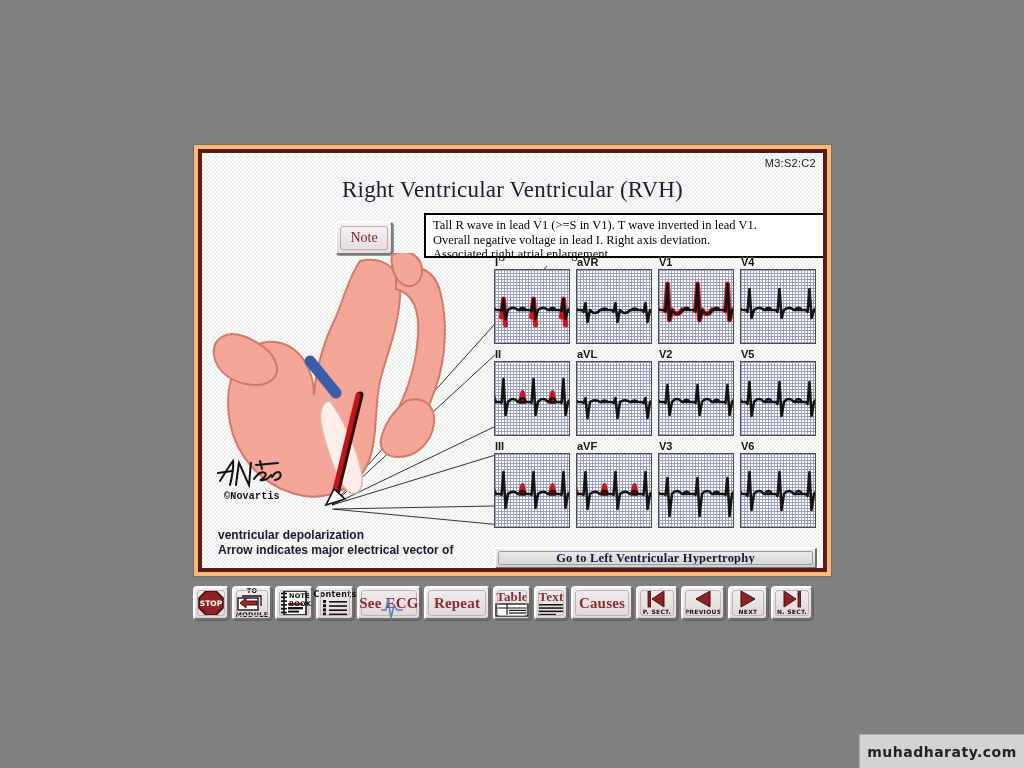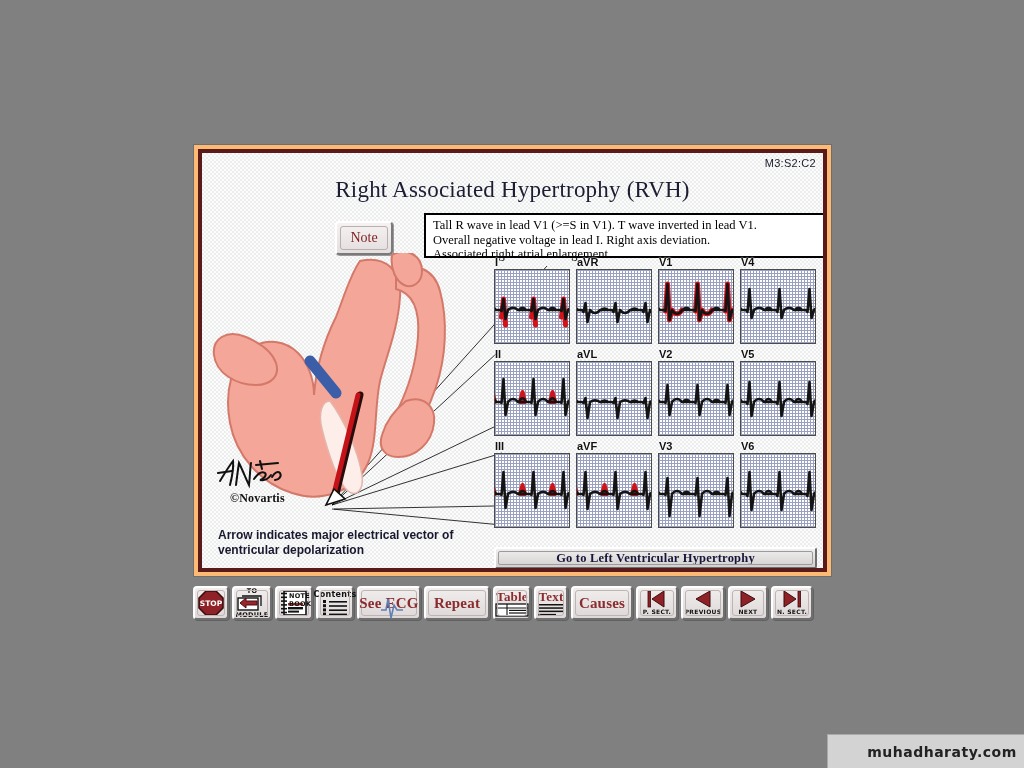--- a/index.html
+++ b/index.html
@@ -71,23 +71,23 @@
   #finding-box div{white-space:nowrap;}
   
   #heart-figure{
     position:absolute;left:8px;top:100px;width:290px;height:255px;
   }
   #heart-figure svg{display:block;}
   #netter-sign{
     position:absolute;left:14px;top:302px;width:70px;height:40px;
   }
   #novartis-mark{
-    position:absolute;left:28px;top:338px;
-    font-size:12px;font-weight:bold;color:#111;letter-spacing:.2px;
-    font-family:Liberation Serif, serif;
+    position:absolute;left:22px;top:338px;
+    font-size:10px;font-weight:bold;color:#111;letter-spacing:.2px;
+    font-family:Liberation Mono, monospace;
   }
   #arrow-caption{
     position:absolute;left:16px;top:375px;width:280px;
     font-size:12px;line-height:15px;color:#18182e;font-weight:600;
     font-family:"Liberation Sans", sans-serif;
   }
   
   #vector-rays{position:absolute;left:0;top:0;width:623px;height:417px;pointer-events:none;}
   
   #ecg-grid{
@@ -161,35 +161,35 @@
   }
   .tool-mini{
     font-family:"DejaVu Sans", sans-serif;
     font-size:6.5px;font-weight:bold;color:#111;letter-spacing:.3px;
     line-height:8px;white-space:nowrap;
   }
   
   #watermark{
     position:absolute;right:0;bottom:0;width:164px;height:33px;
     background:#d3d3d3;border-left:1px solid #aaa;border-top:1px solid #aaa;
-    display:flex;align-items:center;justify-content:center;padding-left:32px;
+    display:flex;align-items:center;justify-content:center;
   }
   #watermark span{
     font-family:"DejaVu Sans", sans-serif;
     font-weight:bold;font-size:14px;color:#222;letter-spacing:.5px;
   }
 </style>
 </head>
 <body>
 
 <div id="slide-frame">
   <div id="slide-inner">
 
     <div id="slide-code">M3:S2:C2</div>
-    <div id="page-title">Right Associated Hypertrophy (RVH)</div>
+    <div id="page-title">Right Ventricular Ventricular (RVH)</div>
 
     <div id="note-button">
       <div id="note-inner-edge"></div>
       <span>Note</span>
     </div>
 
     <div id="finding-box">
       <div>Tall R wave in lead V1 (&gt;=S in V1). T wave inverted in lead V1.</div>
       <div>Overall negative voltage in lead I. Right axis deviation.</div>
       <div>Associated right atrial enlargement.</div>
@@ -249,22 +249,22 @@
         <path d="M20 30 C21 22 22 14 23 8 C27 16 30 24 33 30 C34 22 34 14 35 8"></path>
         <path d="M38 24 C42 18 46 16 49 18 C51 20 48 24 44 25 C48 26 52 24 55 20"></path>
         <path d="M56 22 C59 17 62 16 64 18 C66 21 63 25 59 25"></path>
         <path d="M40 10 L62 8"></path>
         <path d="M44 6 L46 14"></path>
       </g>
     </svg>
     <div id="novartis-mark">©Novartis</div>
 
     <div id="arrow-caption">
+      <div>ventricular depolarization</div>
       <div>Arrow indicates major electrical vector of</div>
-      <div>ventricular depolarization</div>
     </div>
 
     <div id="ecg-grid">
         <div class="ecg-row">
           <div class="ecg-cell">
             <div class="ecg-label">I</div>
             <div class="ecg-paper">
               <svg width="74" height="73" viewBox="0 0 74 73">
                 <path d="M6.5 47 L8.5 29 L10.5 55" fill="none" stroke="#d1131a" stroke-width="5" stroke-linecap="round" stroke-linejoin="round"></path>
                 <path d="M36.5 47 L38.5 29 L40.5 55" fill="none" stroke="#d1131a" stroke-width="5" stroke-linecap="round" stroke-linejoin="round"></path>

